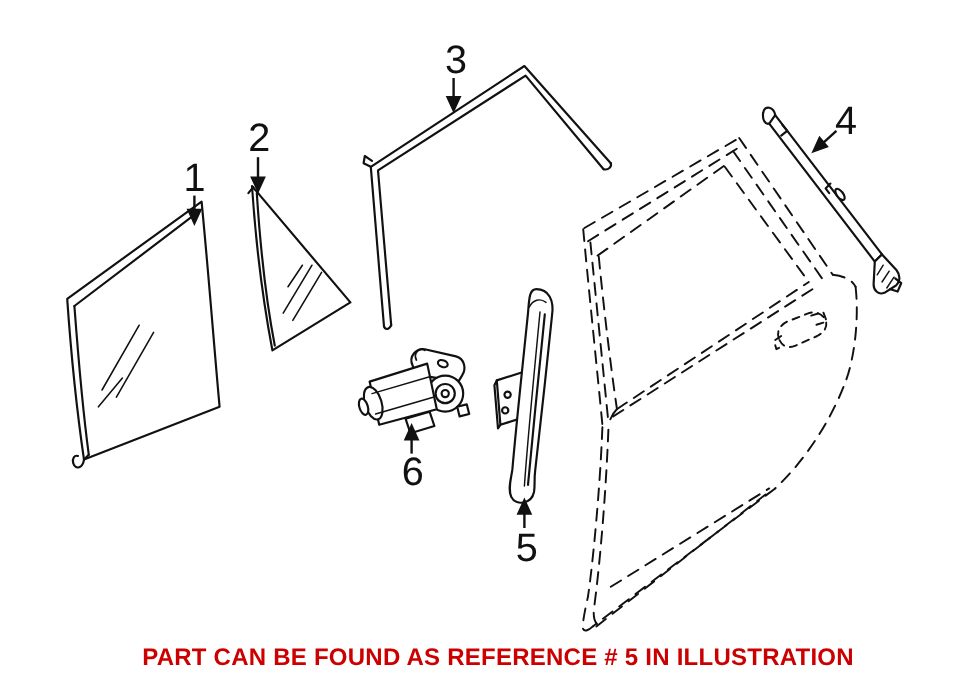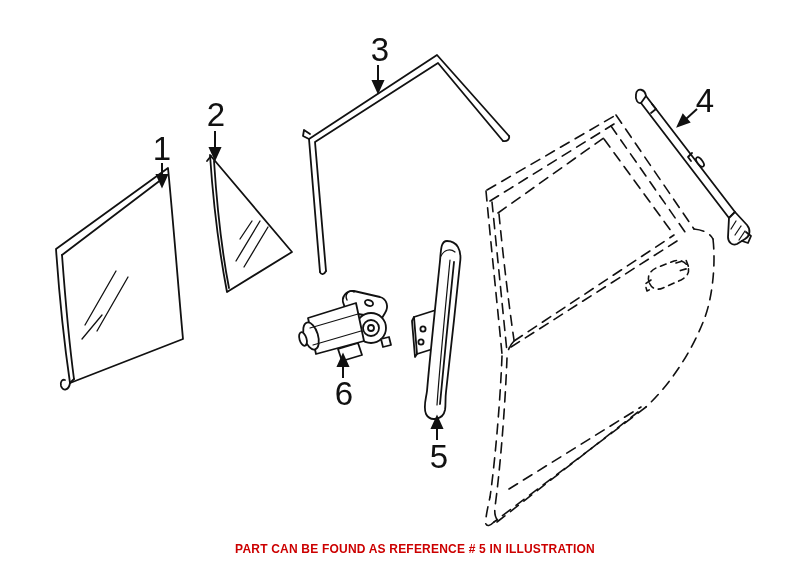--- a/index.html
+++ b/index.html
@@ -8,21 +8,21 @@
     font-family:"Liberation Sans",sans-serif;
   }
   .stage svg{position:absolute;left:0;top:0;}
   .callout{
     position:absolute;transform:translate(-50%,-50%);
     font-size:33px;line-height:1;color:#111111;
     font-family:"Liberation Sans",sans-serif;
   }
   .caption{
     position:absolute;transform:translate(-50%,-50%);
-    font-weight:bold;font-size:12px;letter-spacing:.2px;white-space:nowrap;
+    font-weight:bold;font-size:20px;letter-spacing:.2px;white-space:nowrap;
     font-family:"Liberation Sans",sans-serif;
   }
 </style>
 </head>
 <body>
 
 <div class="stage">
 
 <svg width="800" height="568" viewBox="0 0 800 568">
 

